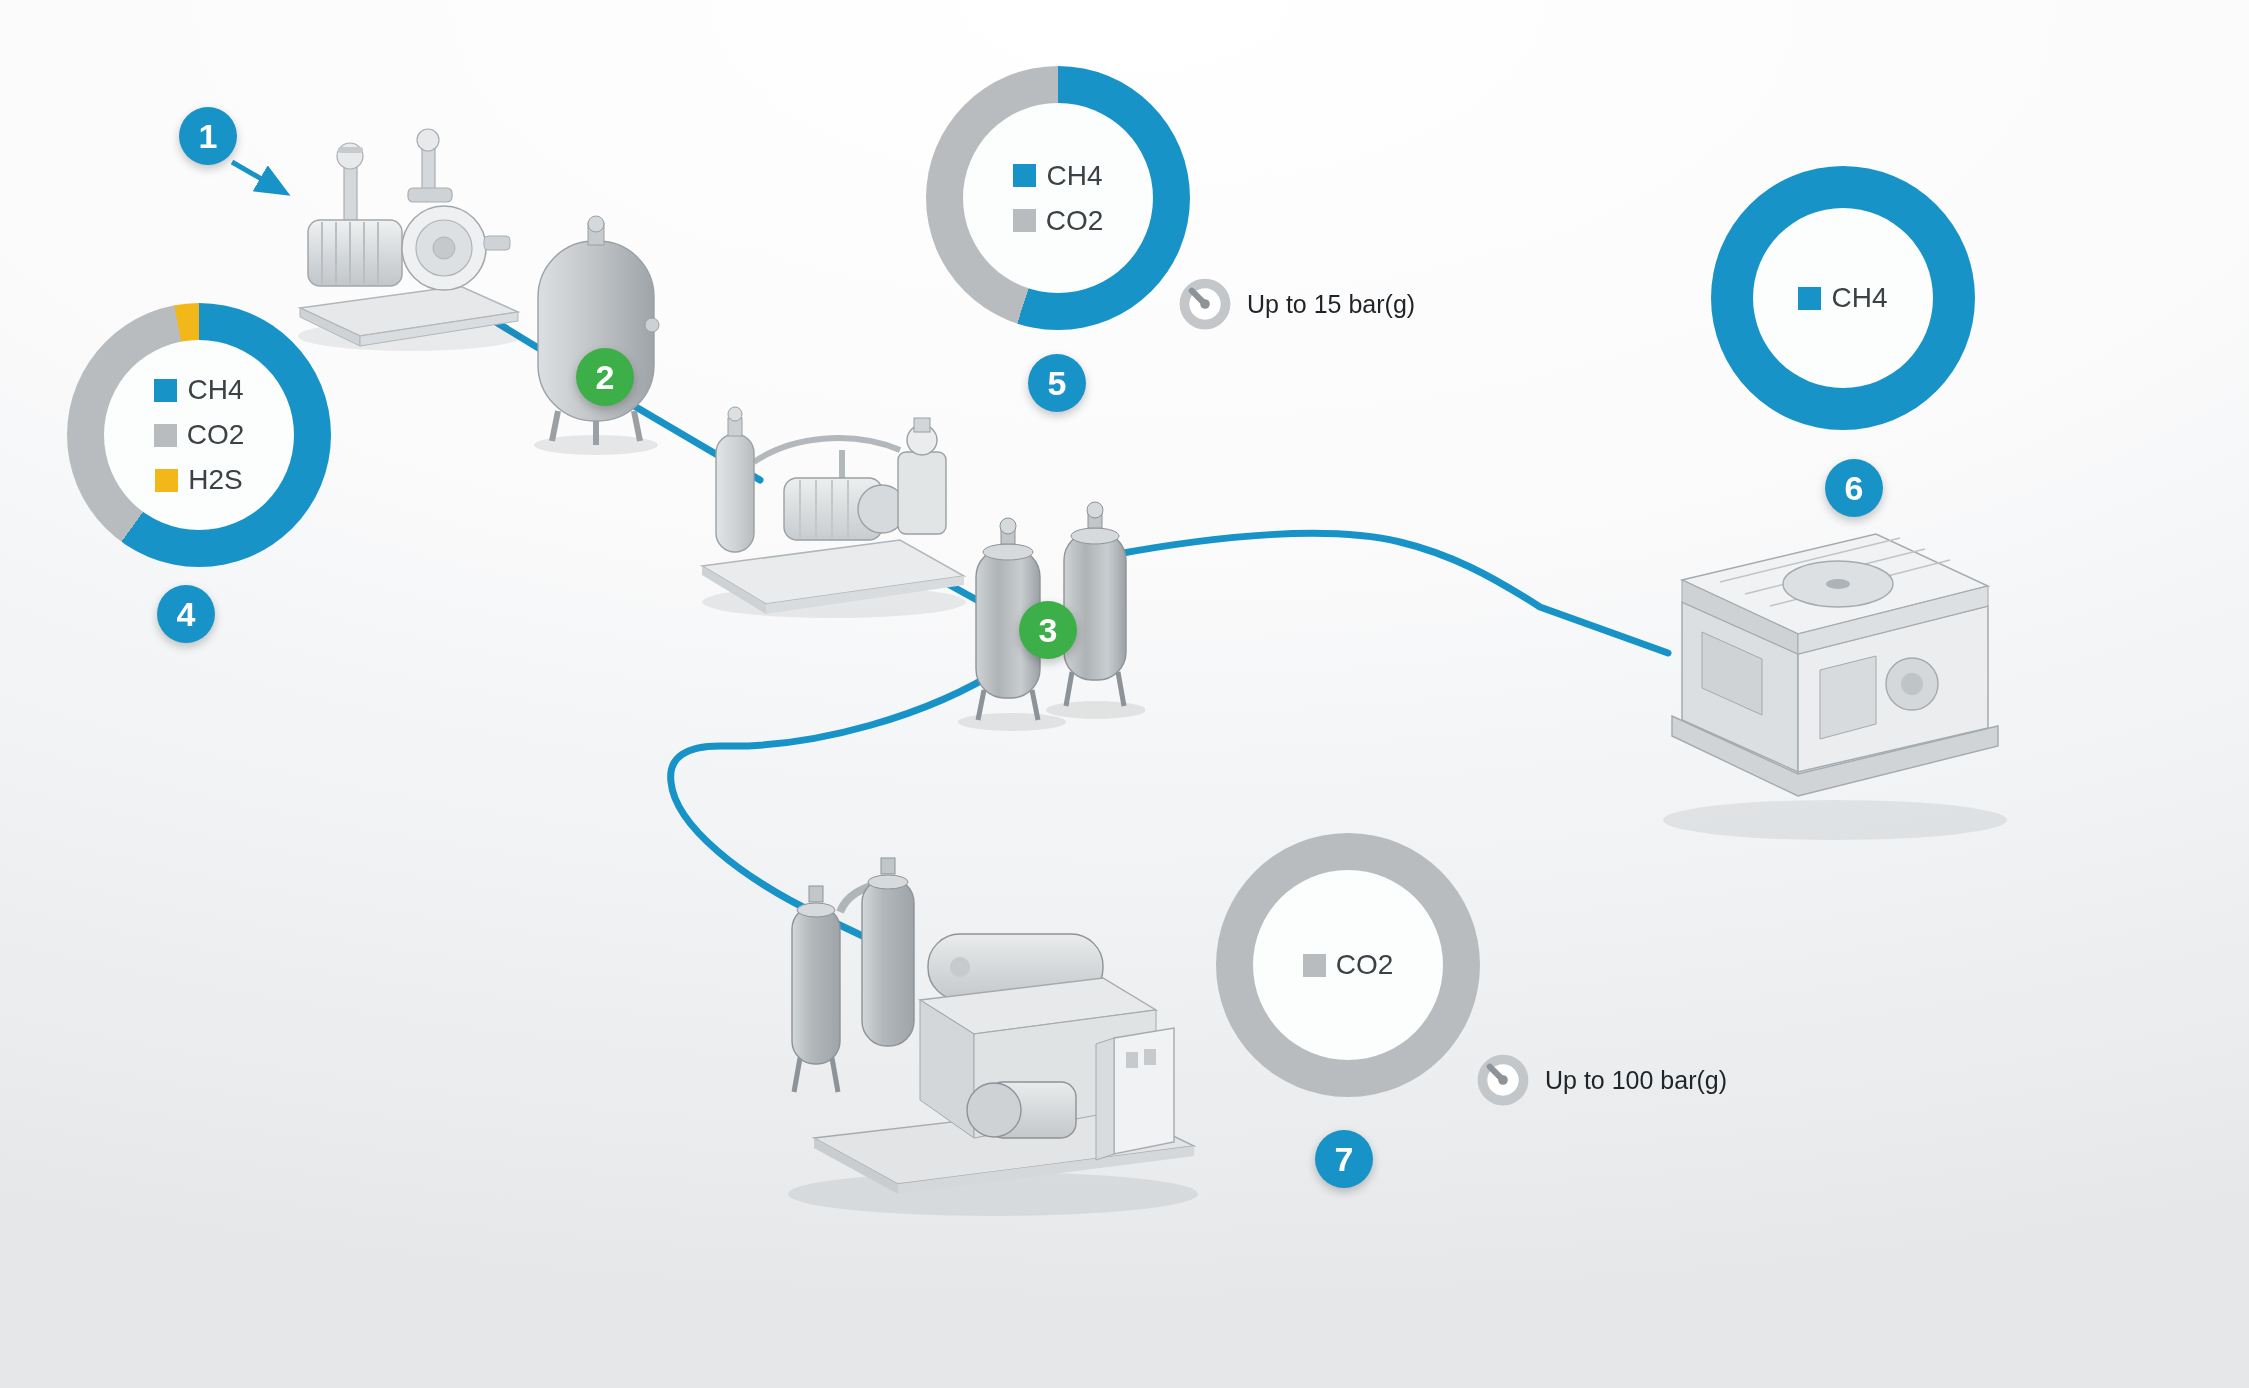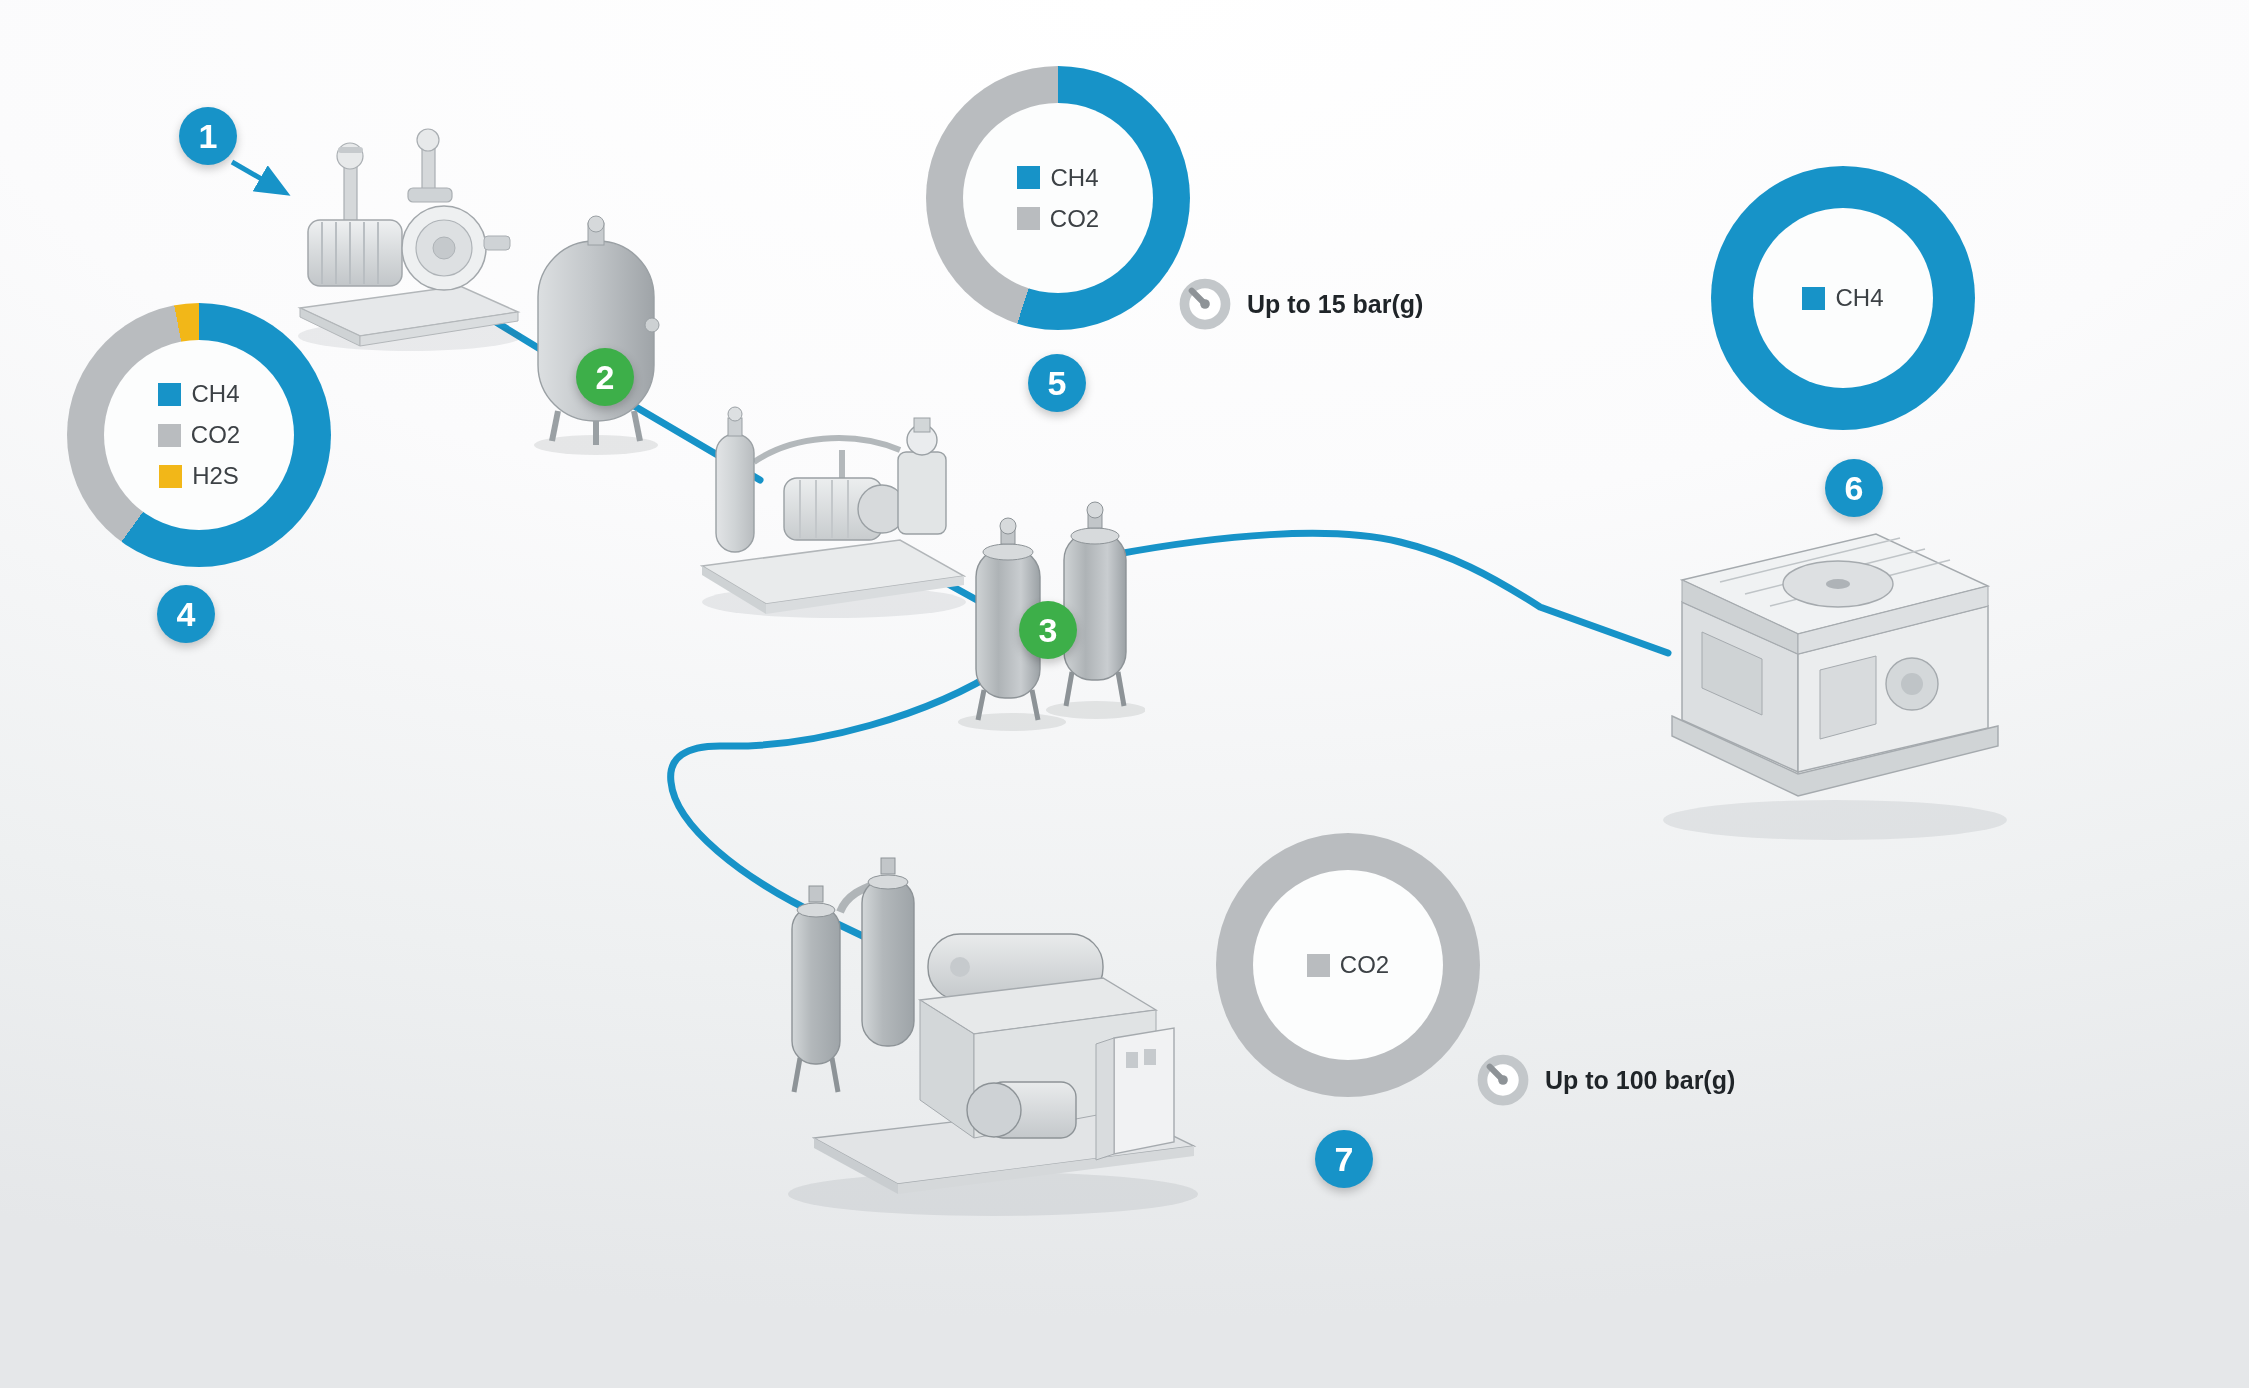--- a/index.html
+++ b/index.html
@@ -12,23 +12,23 @@
   .equip{position:absolute}
   .badge{position:absolute;width:58px;height:58px;border-radius:50%;display:flex;align-items:center;justify-content:center;box-shadow:0 4px 10px rgba(0,0,0,.22)}
   .badge span{color:#fff;font-size:34px;font-weight:700;line-height:1}
   .donut{position:absolute;width:264px;height:264px}
   .donut-ring{position:absolute;inset:0;border-radius:50%}
   .donut-hole{position:absolute;inset:37px;border-radius:50%;background:#fcfdfd}
   .donut.thick .donut-hole{inset:42px}
   .donut-legend{position:absolute;inset:37px;display:flex;flex-direction:column;align-items:center;justify-content:center;gap:13px}
   .legend-item{display:flex;align-items:center;gap:10px}
   .legend-swatch{width:23px;height:23px;display:inline-block}
-  .legend-label{font-size:24px;color:#3c4145}
+  .legend-label{font-size:28px;color:#3c4145}
   .gauge-group{position:absolute;display:flex;align-items:center;gap:13px}
-  .gauge-label{font-size:25px;font-weight:700;color:#1f2428;white-space:nowrap}
+  .gauge-label{font-size:25px;font-weight:400;color:#1f2428;white-space:nowrap}
 </style>
 </head>
 <body>
 
 <div class="stage">
 
   <svg class="pipes-svg" width="2249" height="1388" viewBox="0 0 2249 1388">
     <path d="M445 291 L607 390 L760 480" stroke="#1793c8"></path>
     <path d="M910 563 L995 610" stroke="#1793c8"></path>
     <path d="M1112 555 C1220 535 1330 525 1400 542 C1450 554 1490 575 1540 607 L1668 653" stroke="#1793c8"></path>

